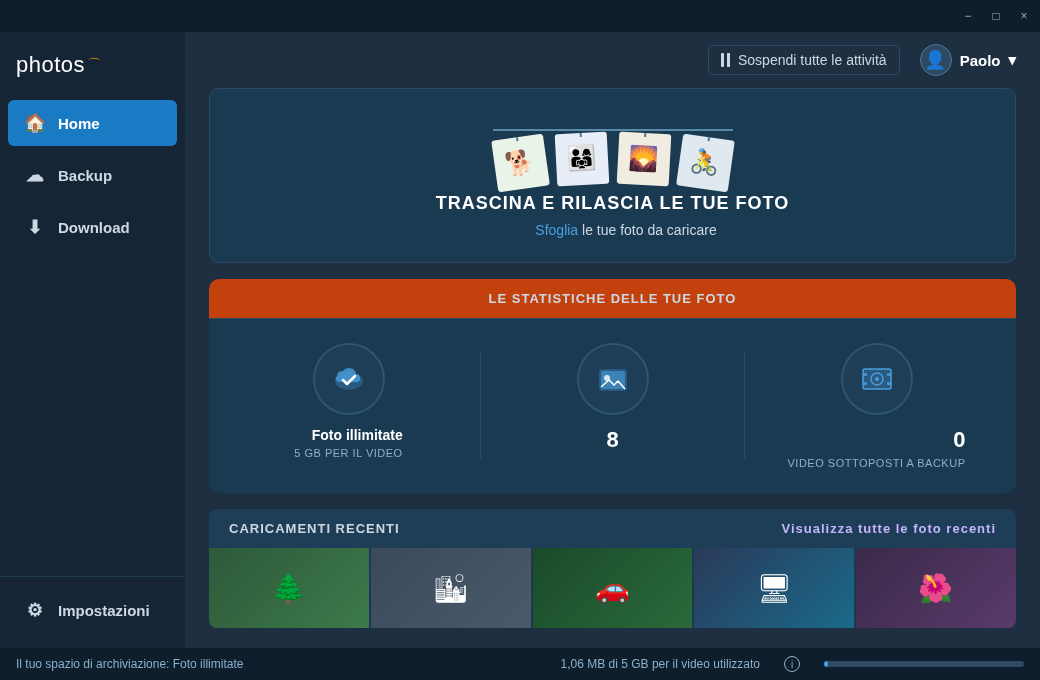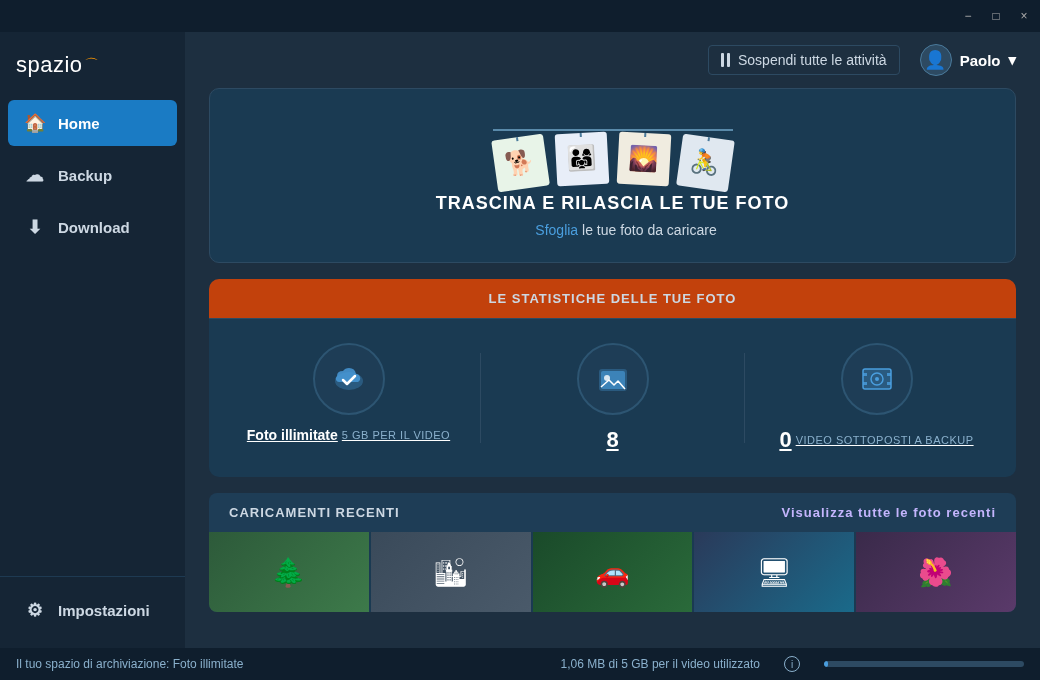--- a/index.html
+++ b/index.html
@@ -311,24 +311,23 @@
       text-align: center;
     }
     .stat-label-sub {
       font-size: 11px;
       color: #8ab0cc;
       text-align: center;
       letter-spacing: 0.5px;
     }
     .stat-text {
       display: flex;
-      flex-direction: row;
-      align-items: center;
+      flex-direction: column;
+      align-items: flex-end;
       gap: 4px;
-      text-decoration: underline;
     }
 
     
     .recent-section {
       margin: 0 24px 16px 24px;
     }
     .recent-header {
       display: flex;
       align-items: center;
       justify-content: space-between;
@@ -424,21 +423,21 @@
 <div class="titlebar">
   <div class="titlebar-btn">−</div>
   <div class="titlebar-btn">□</div>
   <div class="titlebar-btn">×</div>
 </div>
 
 <div class="app-container">
 
   <div class="sidebar">
     <div class="logo">
-      <span class="logo-text">spazio</span>
+      <span class="logo-text">photos</span>
       <span class="logo-arrow">⌒</span>
     </div>
 
     <div class="nav-items">
       <div class="nav-item active">
         <span class="nav-icon">🏠</span>
         <span>Home</span>
       </div>
       <div class="nav-item">
         <span class="nav-icon">☁</span>

